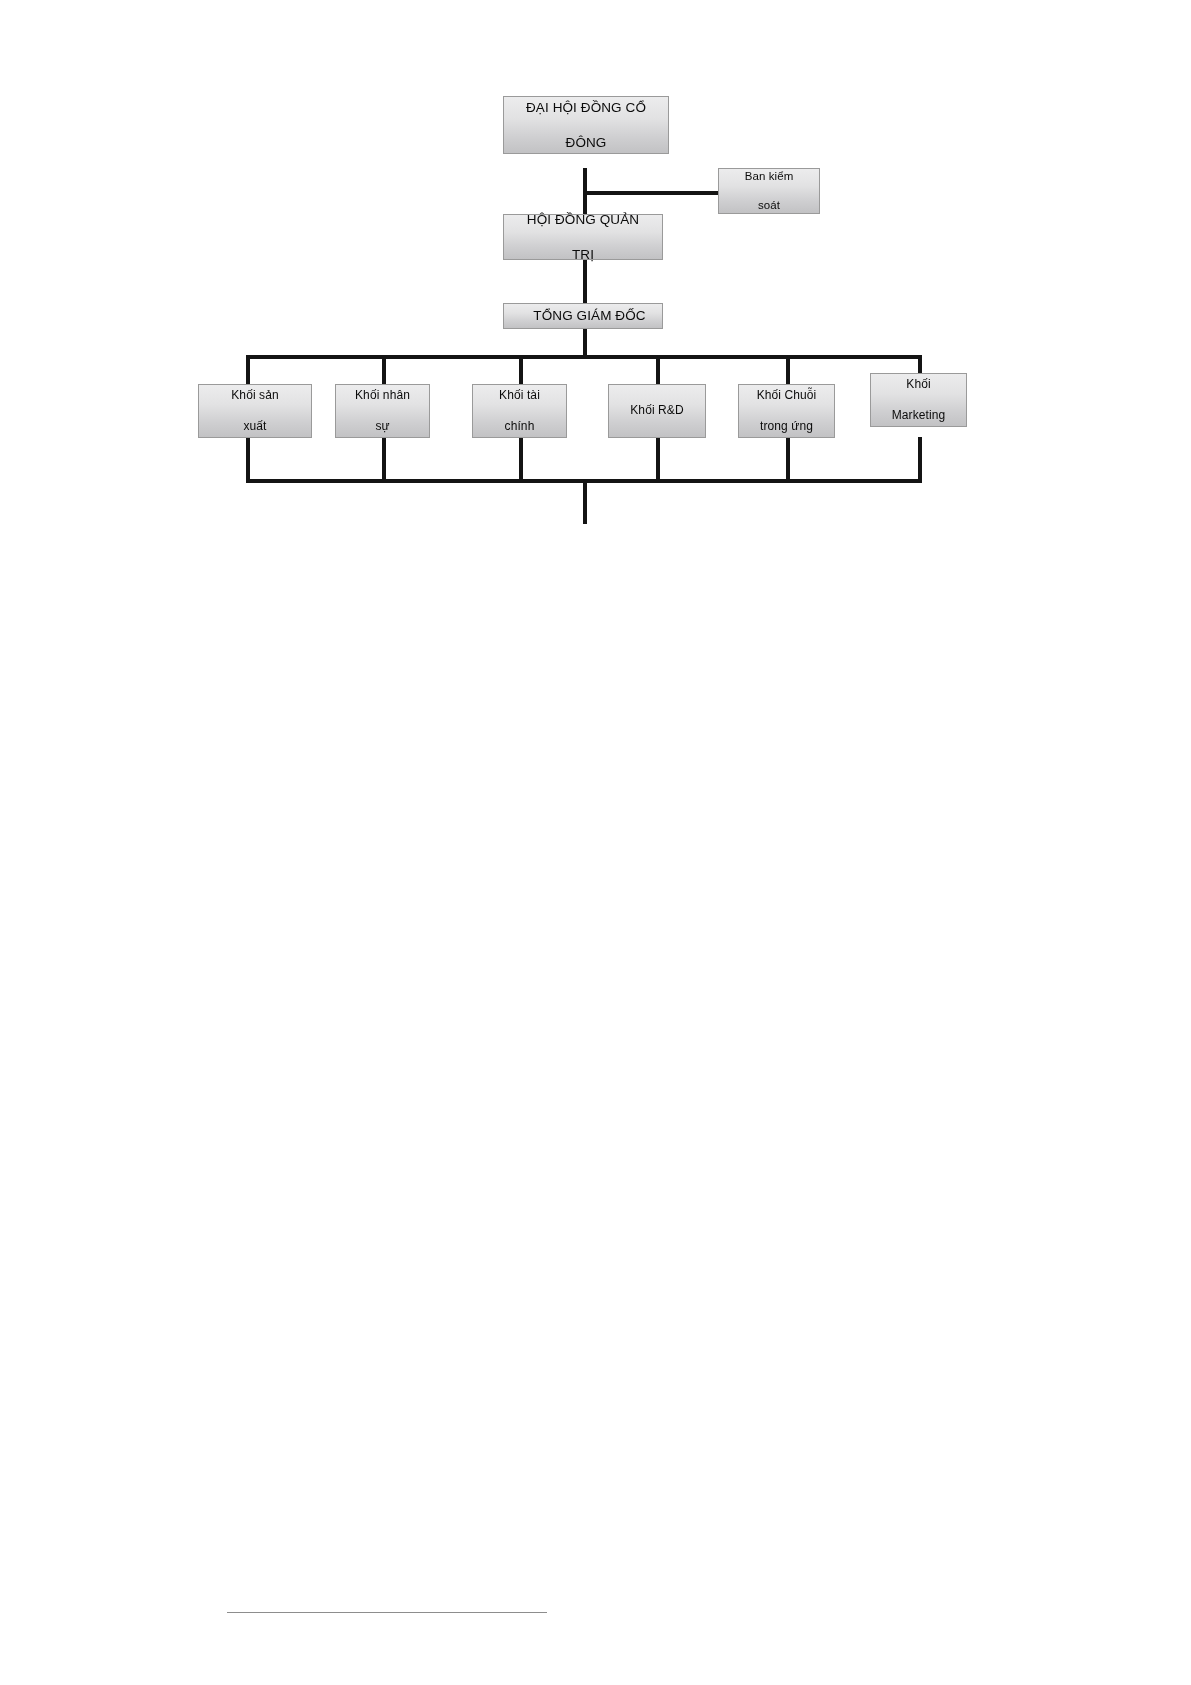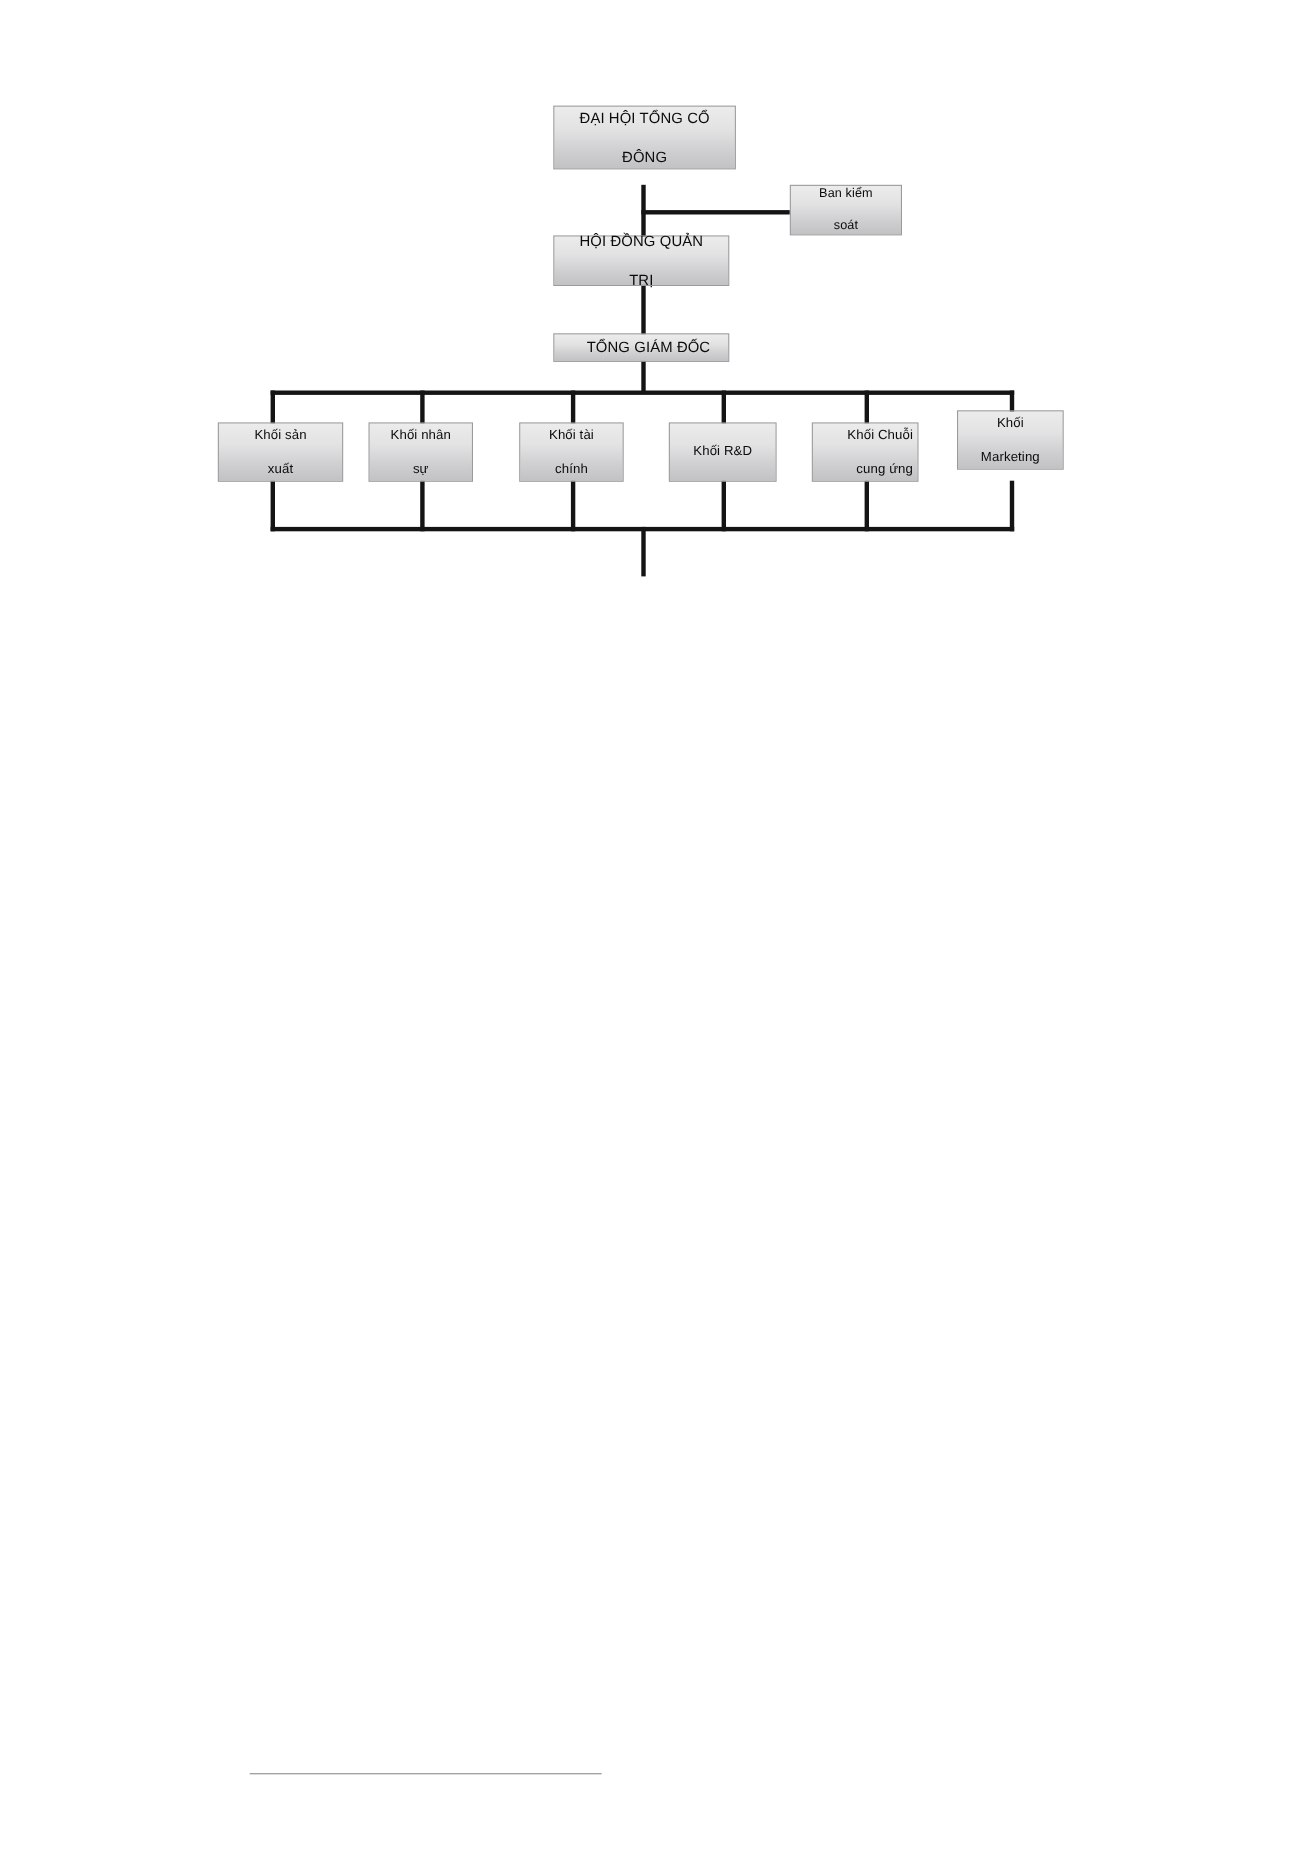--- a/index.html
+++ b/index.html
@@ -106,21 +106,21 @@
     <div class="line v" style="left:519px; top:437px; height:46px;"></div>
     <div class="line v" style="left:656px; top:437px; height:46px;"></div>
     <div class="line v" style="left:786px; top:437px; height:46px;"></div>
     <div class="line v" style="left:918px; top:437px; height:46px;"></div>
 
     <div class="line h" style="left:246px; top:479px; width:676px;"></div>
 
     <div class="line v" style="left:583px; top:479px; height:45px;"></div>
 
     <div class="node top" style="left:503px; top:96px; width:166px; height:58px;">
-      <span><span>ĐẠI HỘI TỔNG CỔ</span><br><span>ĐÔNG</span></span>
+      <span><span>ĐẠI HỘI ĐỒNG CỔ</span><br><span>ĐÔNG</span></span>
     </div>
 
     <div class="node audit" style="left:718px; top:168px; width:102px; height:46px;">
       <span><span>Ban kiểm</span><br><span>soát</span></span>
     </div>
 
     <div class="node board" style="left:503px; top:214px; width:160px; height:46px;">
       <span><span>HỘI ĐỒNG QUẢN</span><br><span>TRỊ</span></span>
     </div>
 
@@ -137,22 +137,22 @@
     </div>
 
     <div class="node division" style="left:472px; top:384px; width:95px; height:54px;">
       <span><span>Khối tài</span><br><span>chính</span></span>
     </div>
 
     <div class="node division" style="left:608px; top:384px; width:98px; height:54px;">
       <span>Khối R&amp;D</span>
     </div>
 
-    <div class="node division" style="left:738px; top:384px; width:97px; height:54px;text-align:right;">
-      <span><span>Khối Chuỗi</span><br><span>cung ứng</span></span>
+    <div class="node division" style="left:738px; top:384px; width:97px; height:54px;">
+      <span><span>Khối Chuỗi</span><br><span>trong ứng</span></span>
     </div>
 
     <div class="node division" style="left:870px; top:373px; width:97px; height:54px;">
       <span><span>Khối</span><br><span>Marketing</span></span>
     </div>
 
 
   </div>
 
   <div id="footer-rule"></div>

